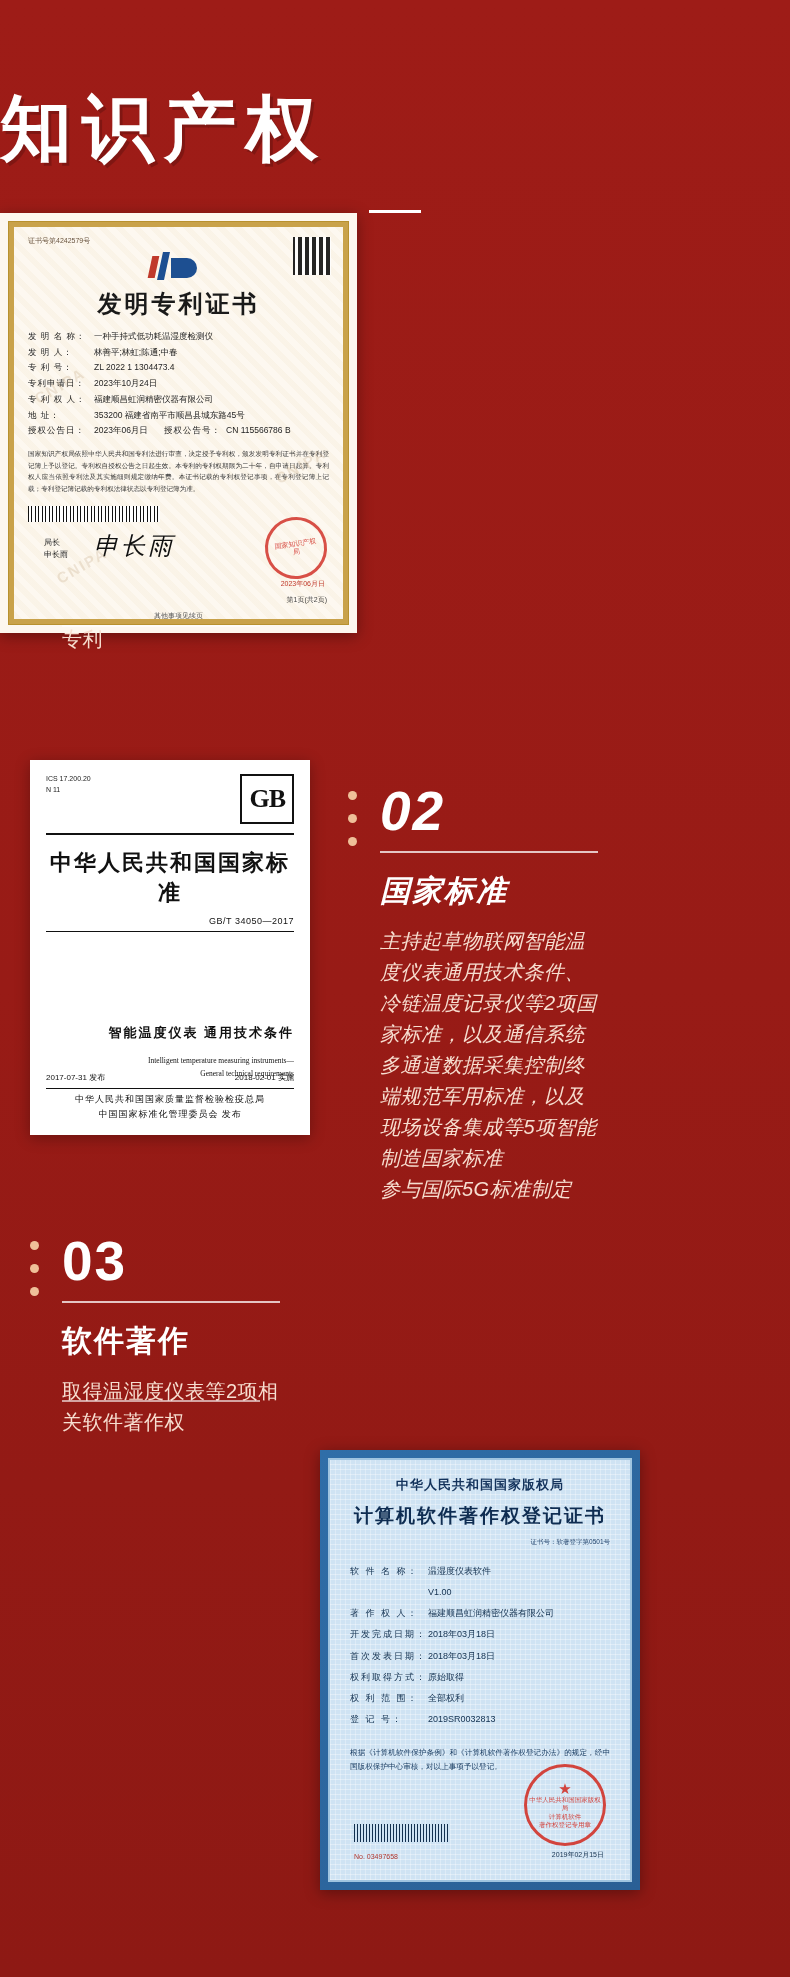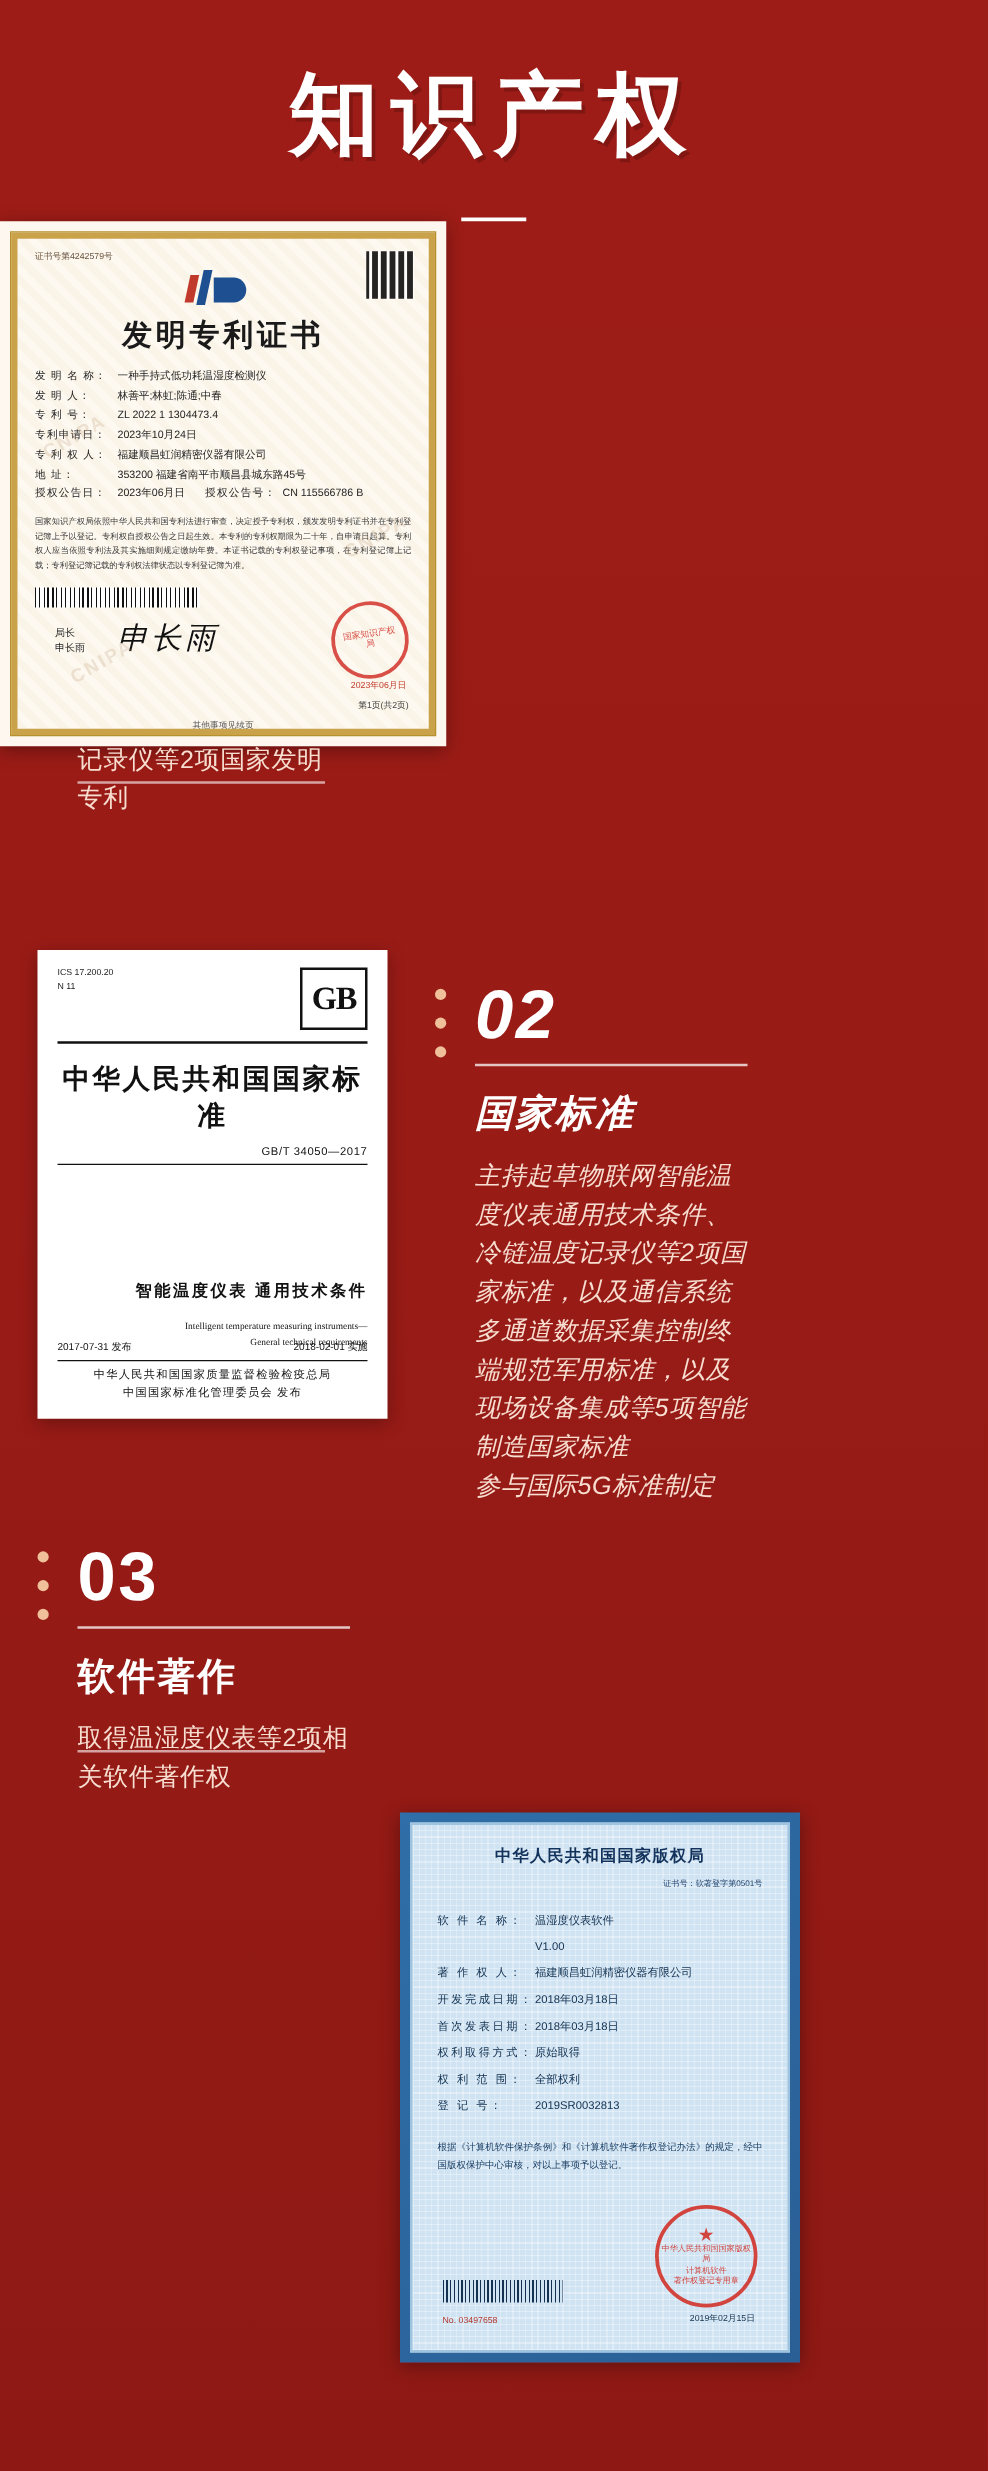--- a/index.html
+++ b/index.html
@@ -11,21 +11,21 @@
     overflow: hidden;
   }
   .page {
     position: relative;
     width: 790px;
     height: 1977px;
     background: linear-gradient(180deg, #9e1c17 0%, #981b16 50%, #8e1914 100%);
   }
 
   
-  .header { padding-top: 56px; text-align: center; }
+  .header { padding-top: 92px; text-align: left; }
   .header h1 {
     color: #ffffff;
     font-size: 72px;
     font-weight: bold;
     letter-spacing: 10px;
     text-shadow: 3px 3px 0 rgba(0,0,0,0.18);
     line-height: 1;
   }
   .header .rule {
     width: 52px; height: 3px; background: #ffffff;
@@ -388,20 +388,21 @@
       <div class="numline"></div>
       <div class="ttl">软件著作</div>
       <div class="desc">取得温湿度仪表等2项相关软件著作权</div>
     </div>
   </div>
   <div class="botline" style="position:absolute; left:62px; top:1400px; width:198px;"></div>
 
   <div class="cert3">
     <div class="c3-inner">
       <div class="c3-t1">中华人民共和国国家版权局</div>
+      <div class="c3-t2">计算机软件著作权登记证书</div>
       <div class="c3-no">证书号：软著登字第0501号</div>
       <div class="c3-rows">
         <div class="r">
             <span class="k">软 件 名 称：</span>
             <span class="v">温湿度仪表软件</span>
           </div>
         <div class="r">
             <span class="k"></span>
             <span class="v">V1.00</span>
           </div>

